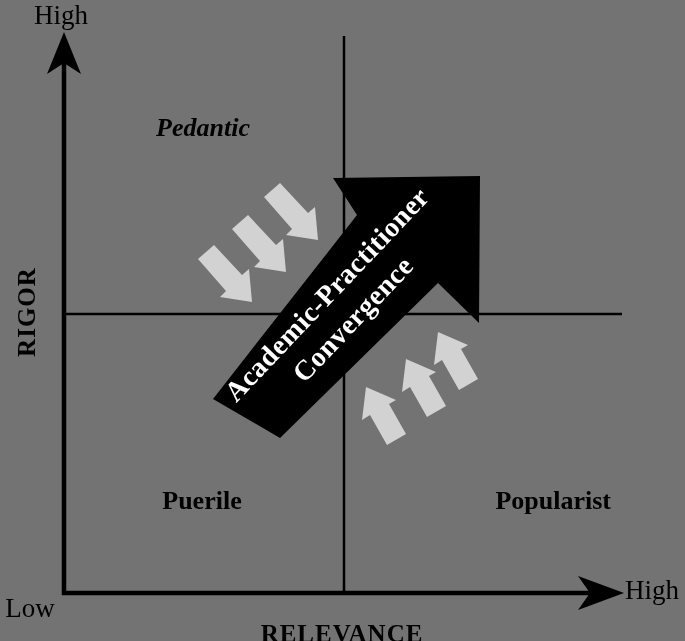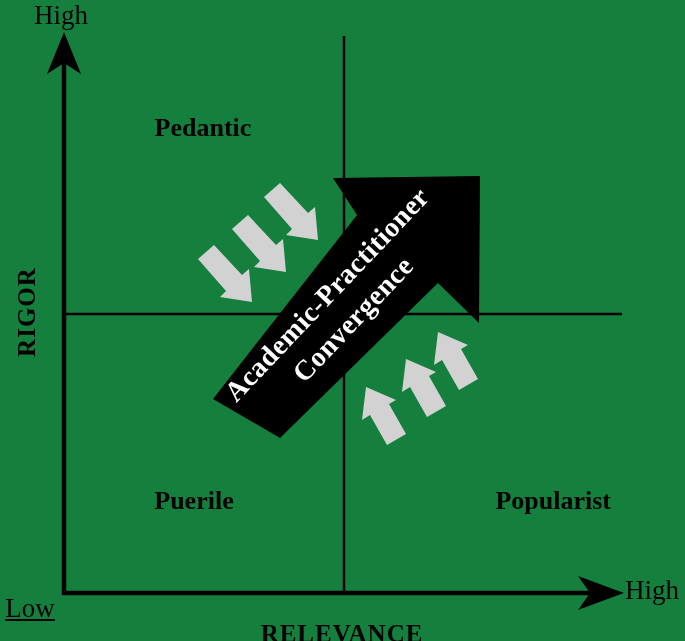--- a/index.html
+++ b/index.html
@@ -1,32 +1,32 @@
 <!DOCTYPE html>
 <html><head>
 <meta charset="utf-8">
 <style>
   html,body{margin:0;padding:0;background:#fff;}
   .canvas{
-    position:relative;width:685px;height:641px;background:#15803d;overflow:hidden;
+    position:relative;width:685px;height:641px;background:#737373;overflow:hidden;
     font-family:"Liberation Serif","DejaVu Serif",serif;color:#000;
   }
   .canvas svg{position:absolute;left:0;top:0;z-index:1;}
   .lbl{position:absolute;z-index:2;text-align:center;white-space:nowrap;}
   .axis-end{font-size:27px;font-weight:400;}
   .axis-title{font-size:25px;font-weight:700;letter-spacing:1px;}
   .q-label{font-size:26px;font-weight:700;}
   .rigor{left:-32px;top:297px;width:120px;height:30px;transform:rotate(-90deg);}
   .relevance{left:232px;top:620px;width:220px;}
   .high-top{left:21px;top:0px;width:80px;}
-  .low{left:0px;top:593px;width:60px;text-decoration:underline;}
+  .low{left:0px;top:593px;width:60px;}
   .high-right{left:616px;top:575px;width:72px;}
-  .pedantic{left:93px;top:113px;width:220px;}
+  .pedantic{left:93px;top:113px;width:220px;font-style:italic;}
   .transformative{left:350px;top:114px;width:260px;}
-  .puerile{left:84px;top:486px;width:220px;}
+  .puerile{left:92px;top:486px;width:220px;}
   .popularist{left:351px;top:486px;width:260px;text-align:right;}
   .arrow-text{
     left:175px;top:271px;width:330px;height:72px;
     transform:rotate(-46.5deg);
     color:#fff;font-weight:700;font-size:28px;line-height:36px;
     letter-spacing:0.5px;
   }
   .arrow-text div{white-space:nowrap;}
 </style>
 </head>

